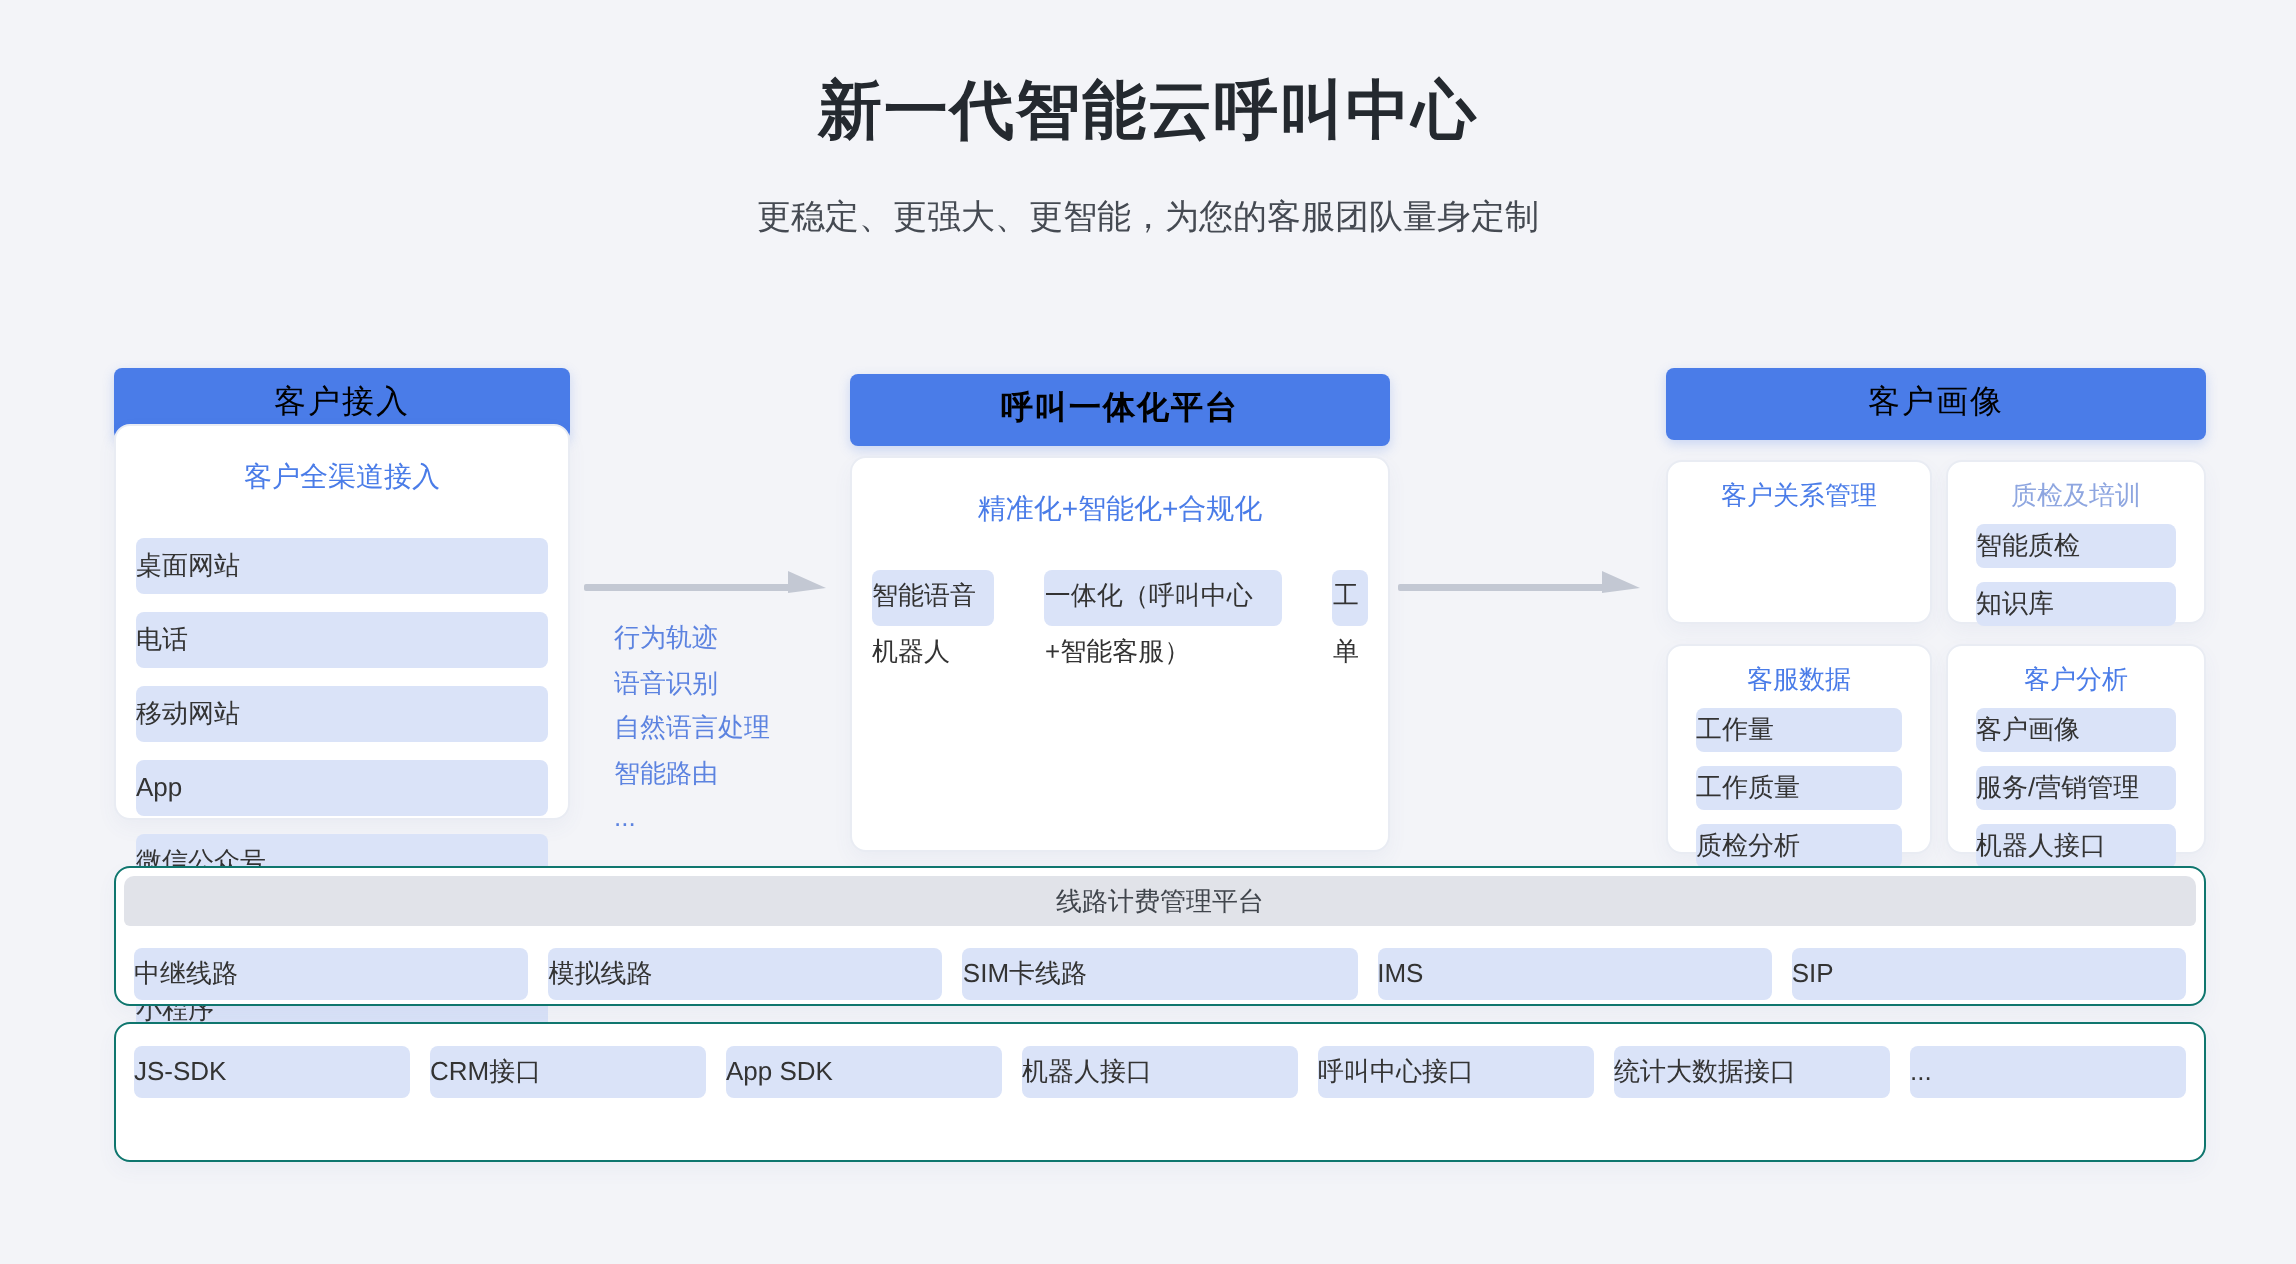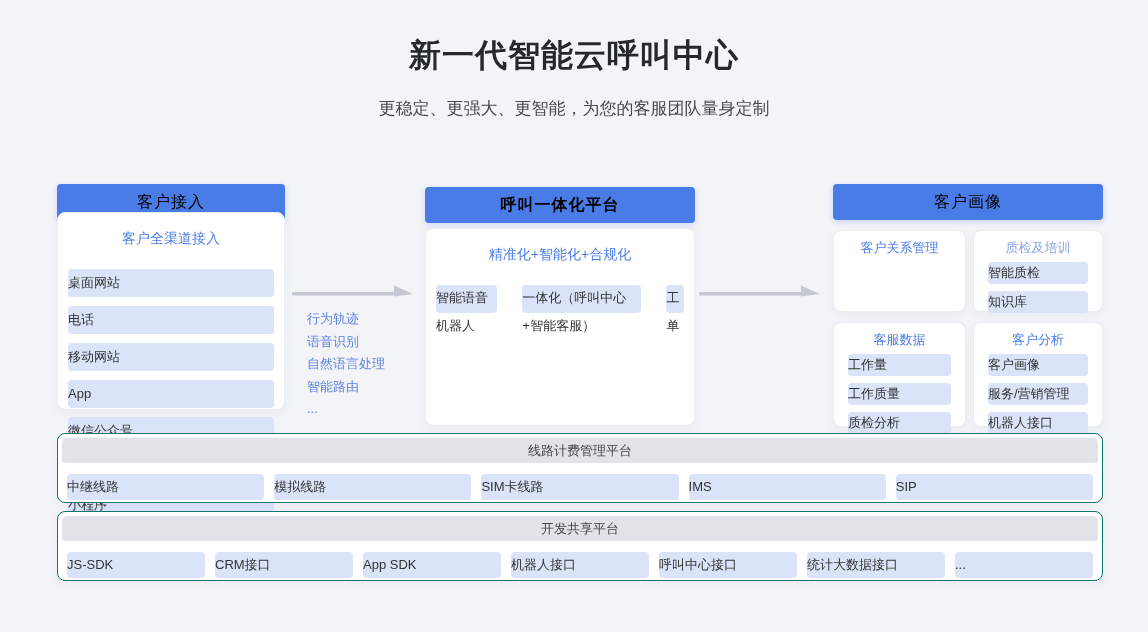--- a/index.html
+++ b/index.html
@@ -157,21 +157,20 @@
     <div class="bar-items">
       <div class="chip">中继线路</div>
       <div class="chip">模拟线路</div>
       <div class="chip">SIM卡线路</div>
       <div class="chip">IMS</div>
       <div class="chip">SIP</div>
     </div>
   </div>
 
   <div class="bar" id="bar-dev">
-    <div class="bar-strip">开发共享平台</div>
     <div class="bar-items">
       <div class="chip">JS-SDK</div>
       <div class="chip">CRM接口</div>
       <div class="chip">App SDK</div>
       <div class="chip">机器人接口</div>
       <div class="chip">呼叫中心接口</div>
       <div class="chip">统计大数据接口</div>
       <div class="chip">...</div>
     </div>
   </div>

